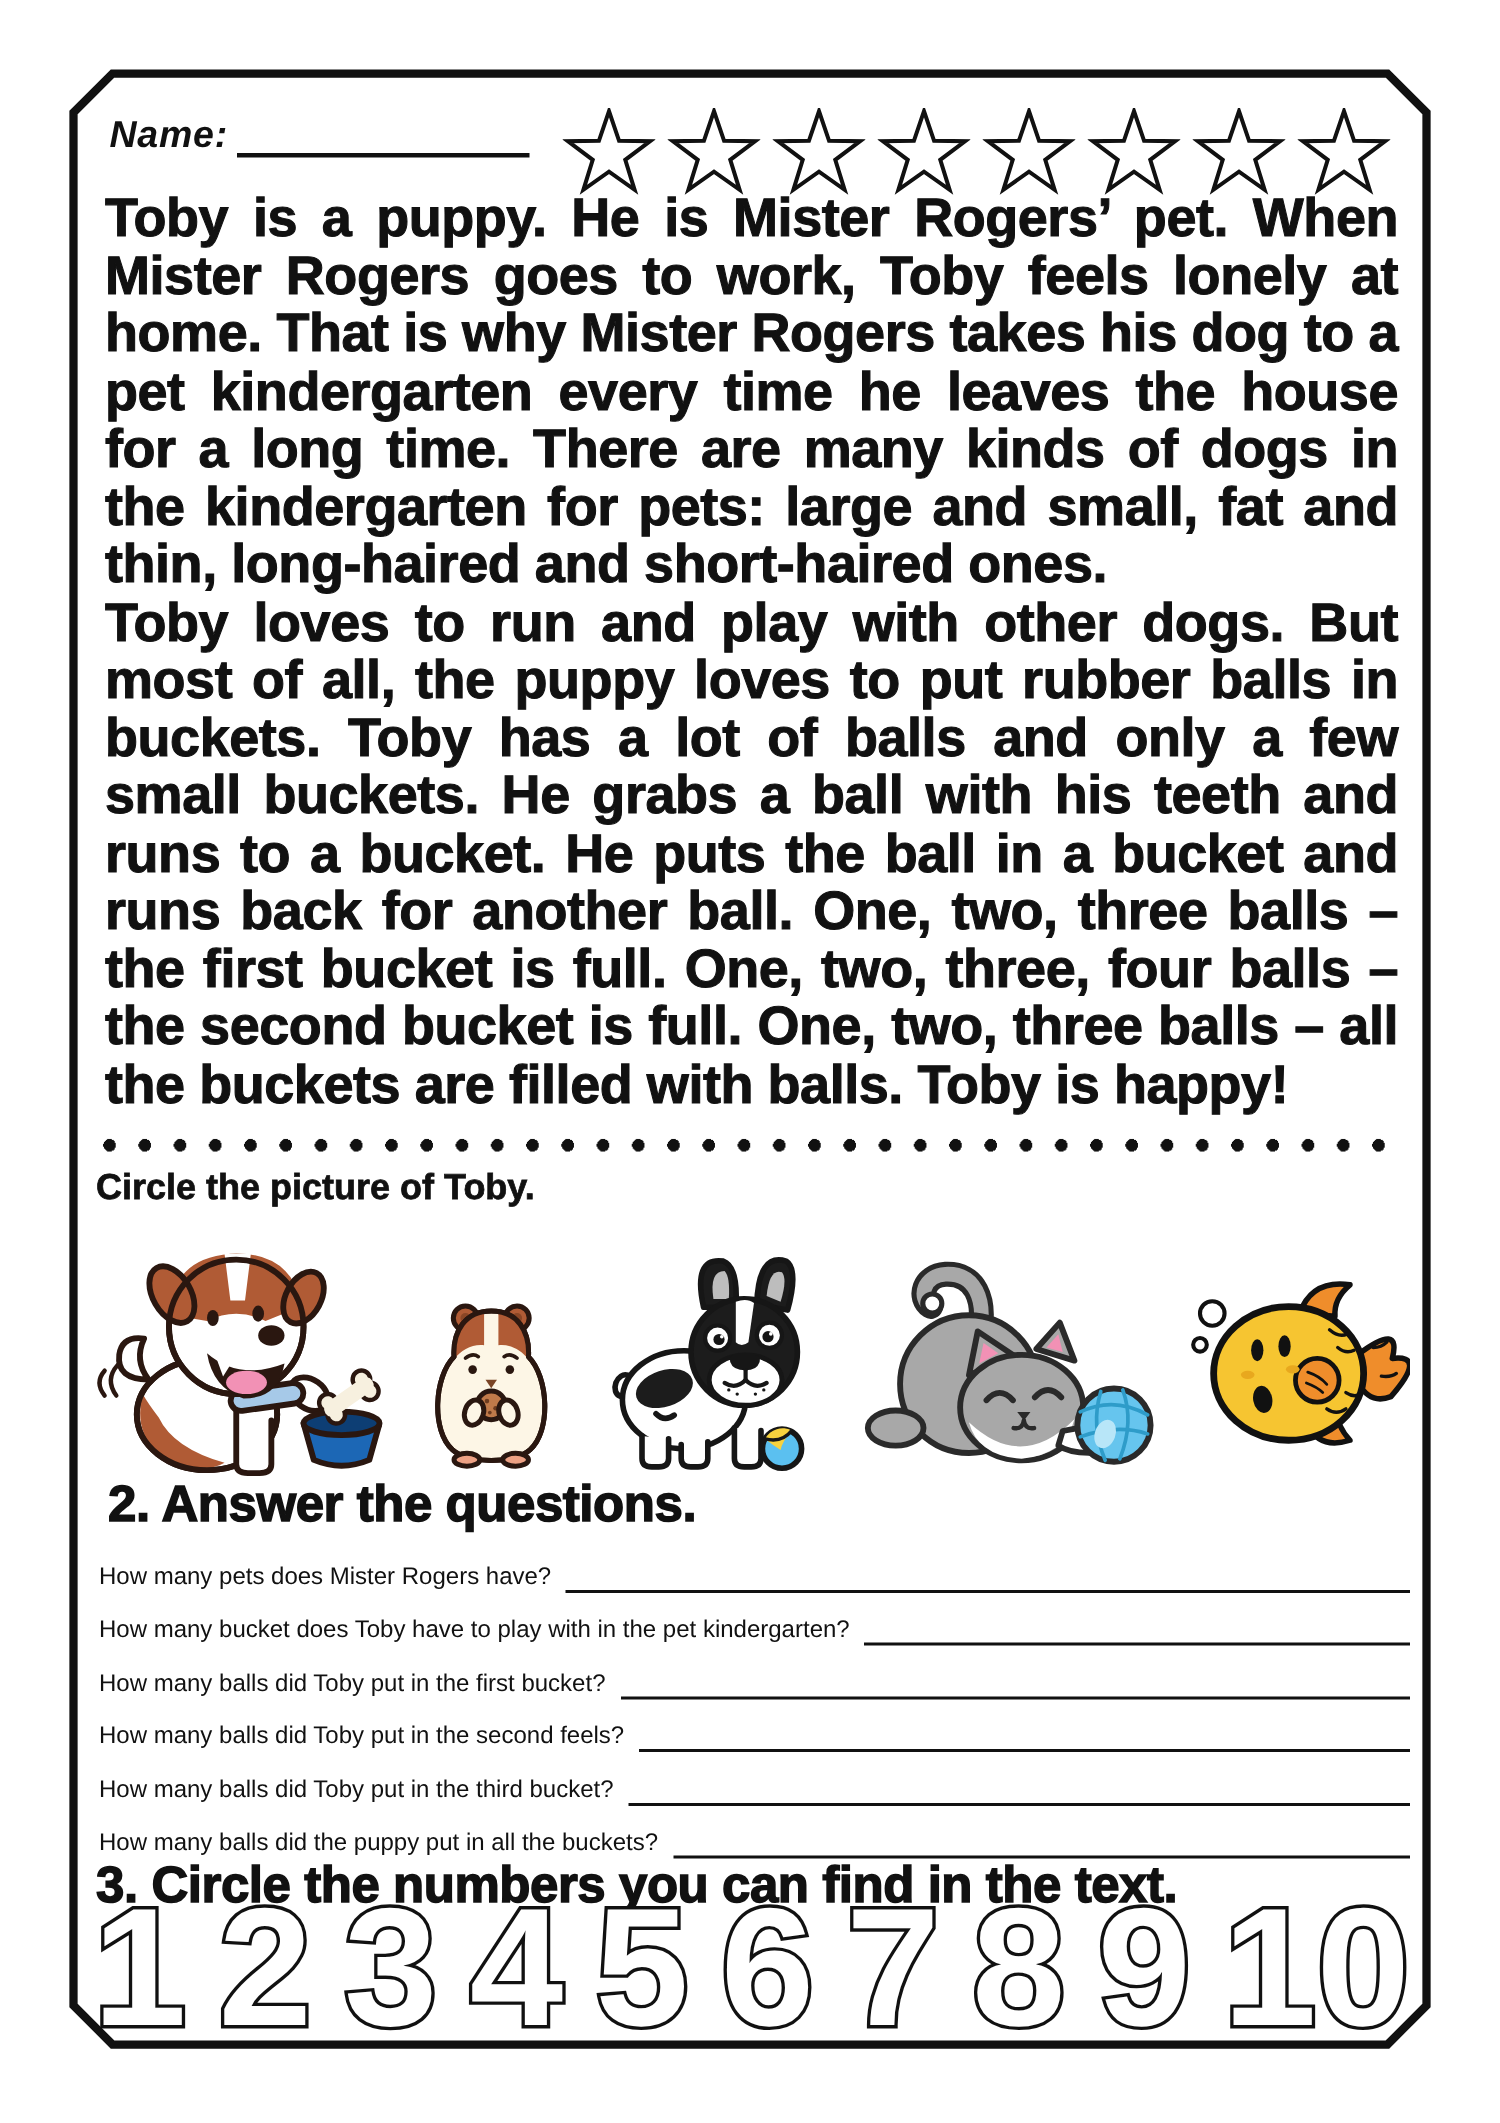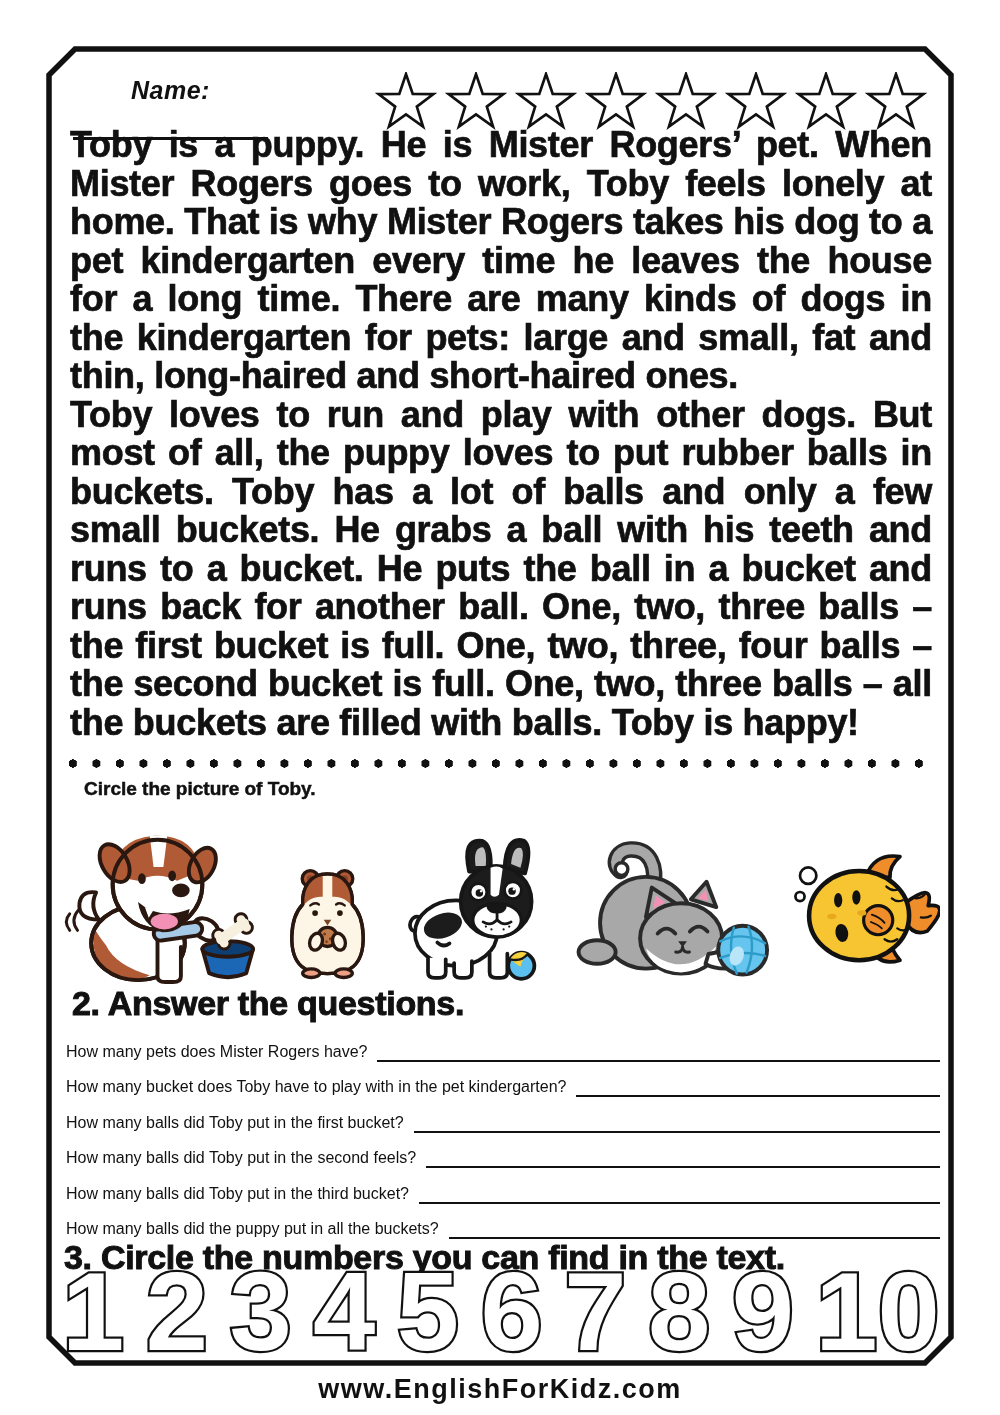--- a/index.html
+++ b/index.html
@@ -1,36 +1,36 @@
 <!DOCTYPE html>
 <html><head>
 <meta charset="utf-8">
 <style>
   html,body{margin:0;padding:0;background:#fff;}
   .sheet{position:relative;width:1000px;height:1415px;background:#fff;overflow:hidden;
          font-family:"Liberation Sans",sans-serif;color:#111;}
   .border-svg{position:absolute;left:0;top:0;}
 
-  .name-row{position:absolute;left:73px;top:76px;display:flex;align-items:center;gap:6px;flex-direction:column;}
+  .name-row{position:absolute;left:73px;top:76px;display:flex;align-items:flex-start;gap:6px;}
   .name-label{font-style:italic;font-weight:700;font-size:25px;letter-spacing:.5px;}
   .name-line{width:195px;height:26px;border-bottom:3px solid #111;}
 
   .stars{position:absolute;left:375px;top:72px;display:flex;gap:8px;}
 
   .passage{position:absolute;left:70px;top:126px;width:862px;font-size:36px;font-weight:700;
            line-height:38.5px;text-align:justify;letter-spacing:-.3px;-webkit-text-stroke:.7px #111;}
   .passage p{margin:0;}
 
   .dots{position:absolute;left:68px;top:758px;width:866px;height:11px;
         background-image:radial-gradient(circle 4.2px at 5px 5.5px,#111 98%,transparent 100%);
         background-size:23.5px 11px;background-repeat:repeat-x;}
 
   .h-row{display:flex;align-items:baseline;gap:18px;white-space:nowrap;}
   .h-big{font-size:34px;font-weight:700;-webkit-text-stroke:1px #111;letter-spacing:-.3px;}
-  .h-sub{font-size:19px;font-weight:700;margin-left:20px;-webkit-text-stroke:.5px #111;}
+  .h-sub{font-size:24px;font-weight:700;-webkit-text-stroke:.5px #111;}
   .h1{position:absolute;left:64px;top:778px;}
   .h2{position:absolute;left:72px;top:984px;}
   .h3{position:absolute;left:64px;top:1238px;}
 
   .animals{position:absolute;left:60px;top:820px;width:880px;height:166px;
            display:flex;justify-content:space-between;align-items:flex-end;}
 
   .questions{position:absolute;left:66px;top:1026px;width:874px;}
   .q-row{display:flex;align-items:flex-end;height:35.5px;}
   .q-label{font-size:16px;white-space:nowrap;padding-bottom:1px;}
@@ -290,15 +290,14 @@
     <span class="num">3</span>
     <span class="num">4</span>
     <span class="num">5</span>
     <span class="num">6</span>
     <span class="num">7</span>
     <span class="num">8</span>
     <span class="num">9</span>
     <span class="num">10</span>
   </div>
 
-  <div class="footer">www.EnglishForKidz.com</div>
 
 </div>
 
 </body></html>

